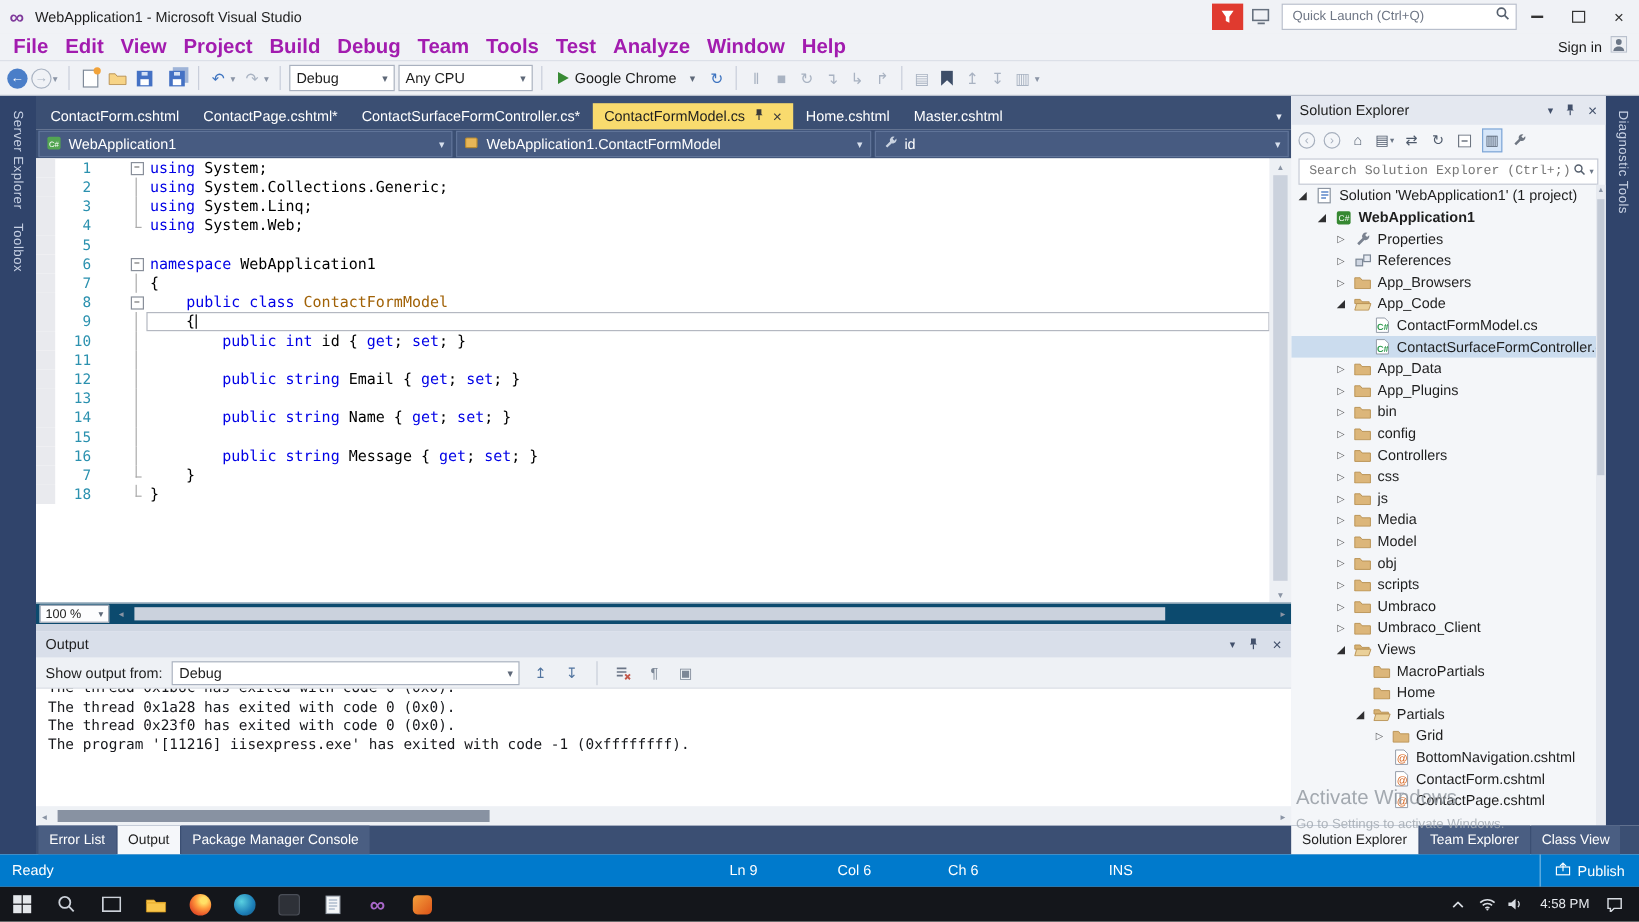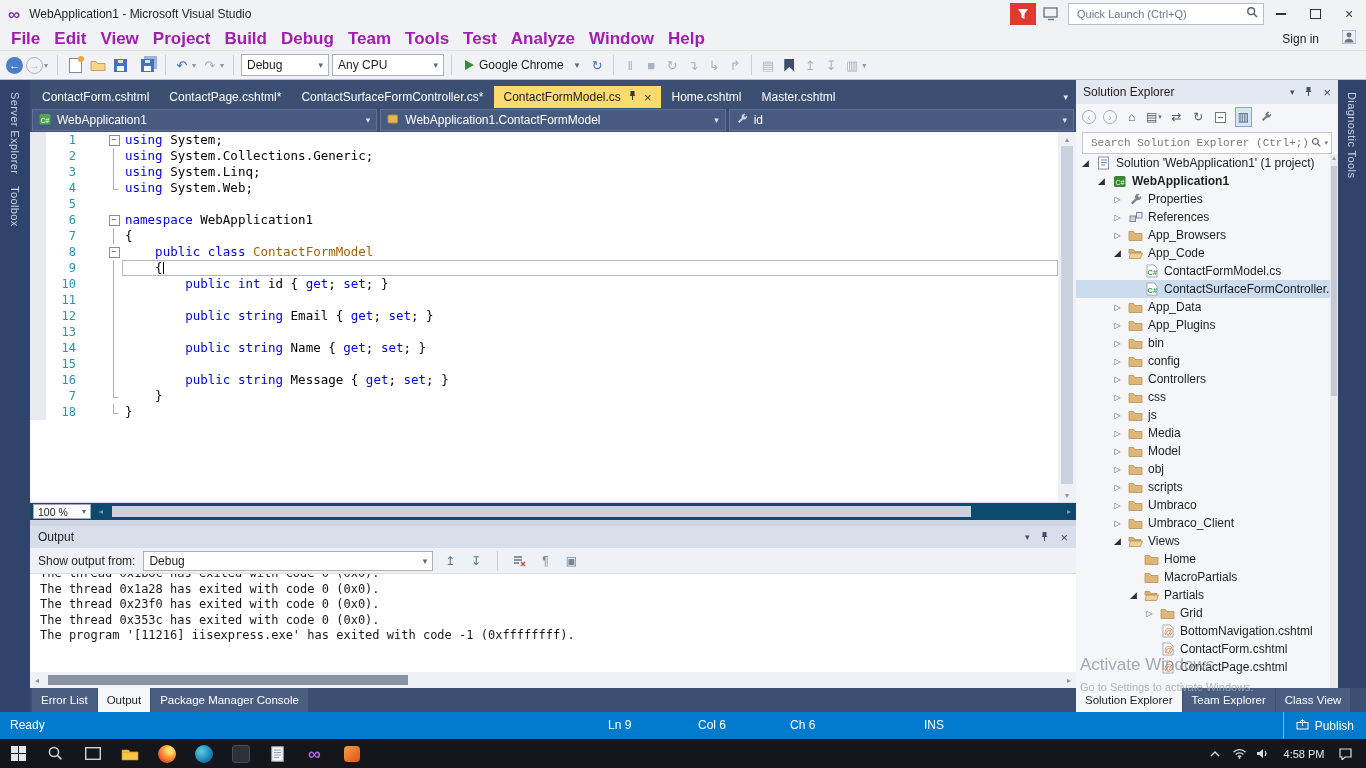--- a/index.html
+++ b/index.html
@@ -14,21 +14,21 @@
   .fb-ic{width:22px;height:22px;display:flex;align-items:center;justify-content:center;margin-right:6px;}
   .quick-launch{width:196px;height:22px;background:#FFF;border:1px solid #B8BFCC;display:flex;align-items:center;padding:0 4px 0 6px;box-sizing:border-box;}
   .ql-input{flex:1;border:0;outline:0;font-size:11px;color:#333;min-width:0;font-family:inherit;background:transparent;}
   .ql-input::placeholder{color:#6E7685;}
   .winbtn{width:34px;height:28px;display:flex;align-items:center;justify-content:center;font-size:14px;color:#333;}
   .wb-min{width:10px;height:1.5px;background:#333;display:block;}
   .wb-max{width:9px;height:8px;border:1.4px solid #333;display:block;}
   
   .menubar{position:absolute;left:0;top:28px;width:1366px;height:22px;background:#F0F2F6;display:flex;align-items:center;padding-left:4px;box-sizing:border-box;}
   .menu-item{padding:3px 7px;font-size:17px;color:#a21caf;font-weight:bold;}
-  .menu-right{margin-left:auto;display:flex;align-items:center;gap:23px;margin-right:10px;}
+  .menu-right{margin-left:auto;display:flex;align-items:center;gap:7px;margin-right:10px;}
   .sign-in{font-size:12px;color:#1B1B1B;}
   
   .toolbar{position:absolute;left:0;top:50px;width:1366px;height:30px;background:#F0F2F6;border-top:1px solid #DCE0E8;border-bottom:1px solid #B9C0CD;display:flex;align-items:center;gap:3px;padding-left:6px;box-sizing:border-box;}
   .tbsep{width:1px;height:20px;background:#C9CEDA;margin:0 4px;flex:none;}
   .tbi{min-width:18px;height:20px;display:flex;align-items:center;justify-content:center;font-size:13px;color:#3E5E8F;flex:none;}
   .tbi.blue{color:#3E74C0;}
   .tbi.dis{color:#A9B3C2;}
   .tbi.tiny{font-size:8px;min-width:8px;margin-left:-4px;color:#8B95A6;}
   .circ-b{width:17px;height:17px;min-width:17px;border-radius:50%;background:#4A7EC8;color:#FFF;font-size:11px;}
   .circ-o{width:17px;height:17px;min-width:17px;border-radius:50%;border:1px solid #A9B3C2;color:#A9B3C2;font-size:11px;box-sizing:border-box;}
@@ -508,21 +508,20 @@
         </svg>
       </span>
     <span class="oti gray">¶</span>
     <span class="oti gray">▣</span>
   </div>
   <div class="out-content">
       <div id="output-lines">
         <div class="out-line">The thread 0x1b6c has exited with code 0 (0x0).</div>
         <div class="out-line">The thread 0x1a28 has exited with code 0 (0x0).</div>
         <div class="out-line">The thread 0x23f0 has exited with code 0 (0x0).</div>
-        <div class="out-line">The thread 0x353c has exited with code 0 (0x0).</div>
         <div class="out-line">The program '[11216] iisexpress.exe' has exited with code -1 (0xffffffff).</div>
       </div>
     </div>
   <div class="out-hscroll">
     <span class="oh-arr" style="left:0;">◂</span>
     <div class="oh-thumb"></div>
     <span class="oh-arr" style="right:0;">▸</span>
   </div>
   <div class="panel-tabs pt-left" id="panel-tabs-left">
       <div class="ptab">
@@ -782,30 +781,30 @@
           </span>
           <span class="tree-label">Views</span>
         </div>
         <div class="tree-row" style="padding-left: 52px;">
           <span class="tree-exp"></span>
           <span class="tree-icon">
             <svg width="15" height="12">
               <path d="M1 2.5h4.5l1.5 2H14v7H1z" fill="#DCB67A" stroke="#B99254" stroke-width="0.8"></path>
             </svg>
           </span>
-          <span class="tree-label">Home</span>
+          <span class="tree-label">MacroPartials</span>
         </div>
         <div class="tree-row" style="padding-left: 52px;">
           <span class="tree-exp"></span>
           <span class="tree-icon">
             <svg width="15" height="12">
               <path d="M1 2.5h4.5l1.5 2H14v7H1z" fill="#DCB67A" stroke="#B99254" stroke-width="0.8"></path>
             </svg>
           </span>
-          <span class="tree-label">MacroPartials</span>
+          <span class="tree-label">Home</span>
         </div>
         <div class="tree-row" style="padding-left: 52px;">
           <span class="tree-exp open">◢</span>
           <span class="tree-icon">
             <svg width="15" height="12">
               <path d="M1 2.5h4.5l1.5 2h6v1.5H1z" fill="#D8B272" stroke="#B99254" stroke-width="0.8"></path>
               <path d="M2.5 6h12l-2 5.5H1z" fill="#EAD099" stroke="#B99254" stroke-width="0.8"></path>
             </svg>
           </span>
           <span class="tree-label">Partials</span>

